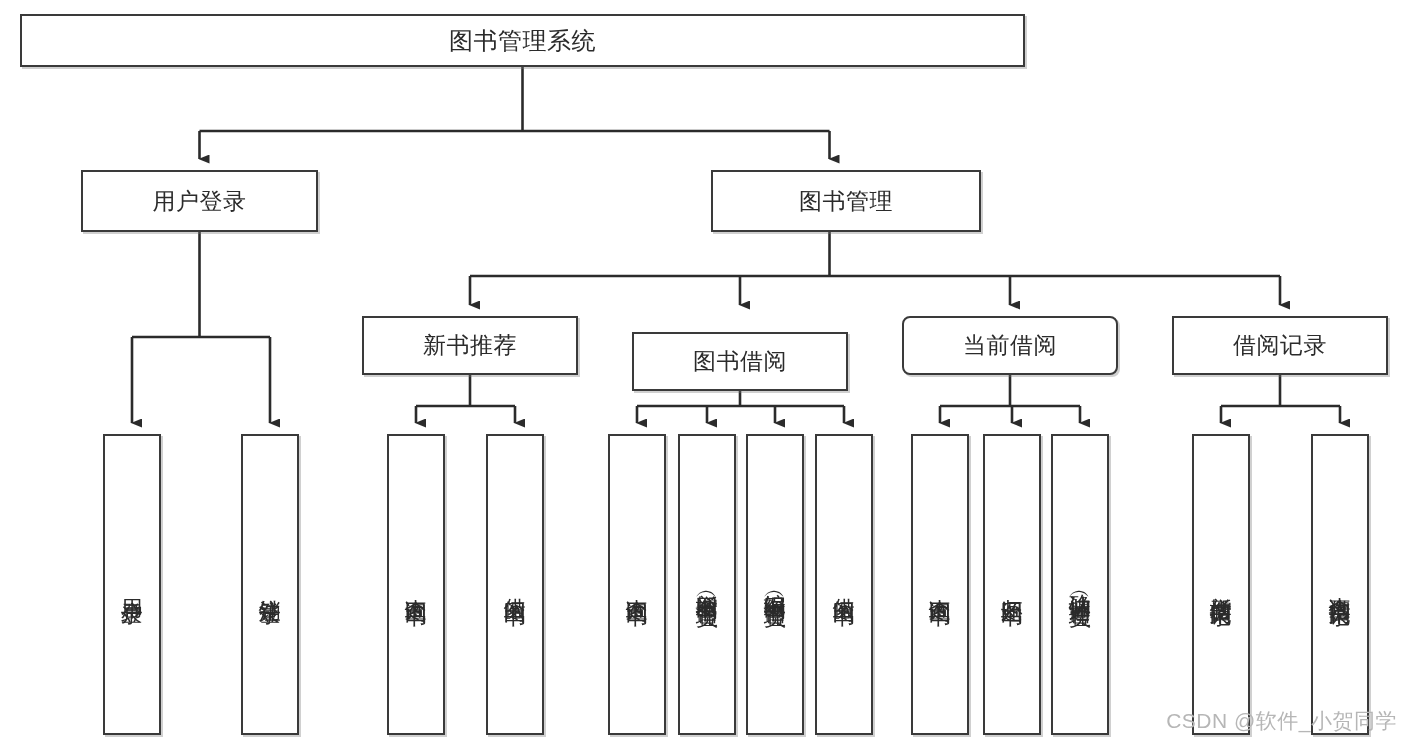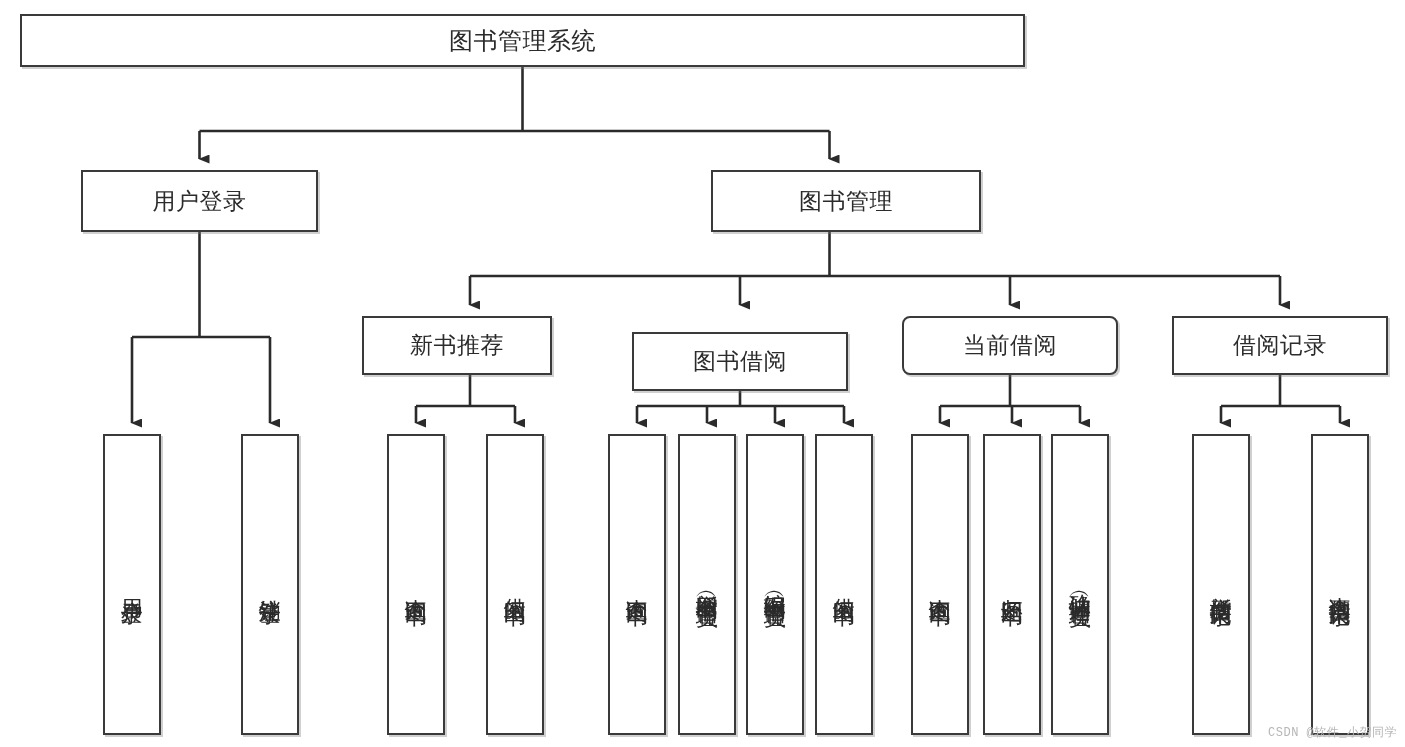--- a/index.html
+++ b/index.html
@@ -53,26 +53,25 @@
   .node.vert .lbl {
     writing-mode: vertical-rl;
     text-orientation: upright;
     font-size: 22px;
     letter-spacing: 2px;
     text-align: center;
   }
   #watermark {
     position: absolute;
     right: 8px;
-    bottom: 6px;
-    font-size: 12px;
+    bottom: 12px;
+    font-size: 21px;
     color: #b6b6b6;
     letter-spacing: 0.5px;
     white-space: nowrap;
-    font-family: Liberation Mono, monospace;
   }
 </style>
 </head>
 <body>
 
 <div id="canvas">
 
   <svg id="edges" viewBox="0 0 1405 747" xmlns="http://www.w3.org/2000/svg">
     <defs>
       <marker id="arrowhead" markerWidth="9" markerHeight="11" refX="4.5" refY="10" orient="auto" markerUnits="userSpaceOnUse">
@@ -119,21 +118,21 @@
   <div id="nodes-layer">
       <div class="node horiz root" style="left: 20px; top: 14px; width: 1005px; height: 53px;">
         <span class="lbl">图书管理系统</span>
       </div>
       <div class="node horiz level2" style="left: 81px; top: 170px; width: 237px; height: 62px;">
         <span class="lbl">用户登录</span>
       </div>
       <div class="node horiz level2" style="left: 711px; top: 170px; width: 270px; height: 62px;">
         <span class="lbl">图书管理</span>
       </div>
-      <div class="node horiz level3" style="left: 362px; top: 316px; width: 190px; height: 59px;">
+      <div class="node horiz level3" style="left: 362px; top: 316px; width: 216px; height: 59px;">
         <span class="lbl">新书推荐</span>
       </div>
       <div class="node horiz level3" style="left: 632px; top: 332px; width: 216px; height: 59px;">
         <span class="lbl">图书借阅</span>
       </div>
       <div class="node horiz level3" style="left: 902px; top: 316px; width: 216px; height: 59px; border-radius: 8px;">
         <span class="lbl">当前借阅</span>
       </div>
       <div class="node horiz level3" style="left: 1172px; top: 316px; width: 216px; height: 59px; justify-content: center;">
         <span class="lbl">借阅记录</span>

